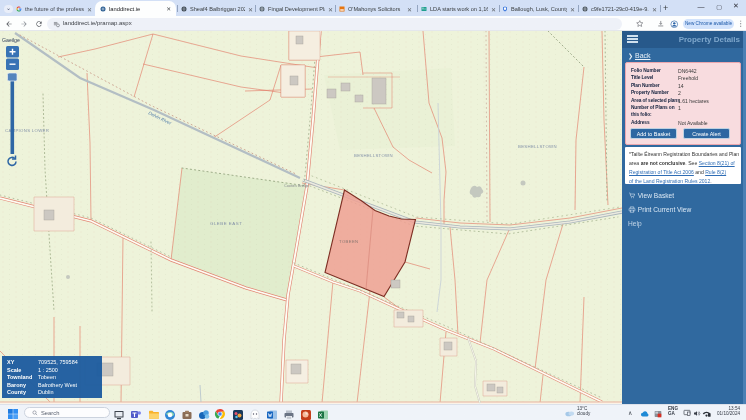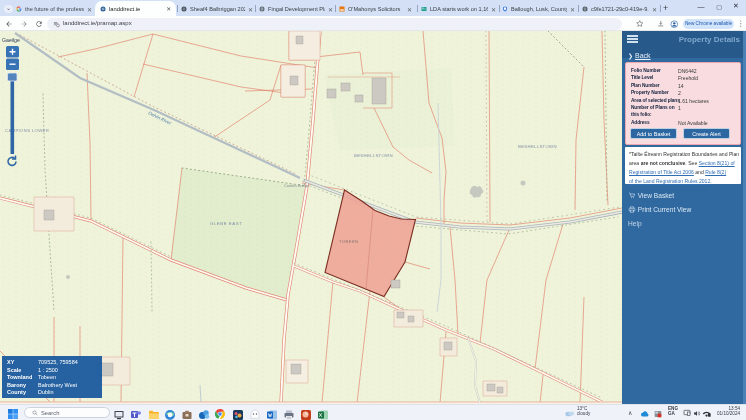--- a/index.html
+++ b/index.html
@@ -18,21 +18,21 @@
   .winbtn { position:absolute; top:1px; color:#30313a; font-size:8px; width:12px; text-align:center; }
 
   #toolbar { position:absolute; left:0; top:16px; width:746px; height:15px; background:#fdfefe; border-bottom:0.5px solid #e4e7ec; }
   .navic { position:absolute; top:2px; color:#55585e; font-size:8px; }
   #omnibox { position:absolute; left:47px; top:2px; width:575px; height:11.5px; background:#eef1f8; border-radius:6px; font-size:6px; color:#3b3e44; line-height:11.5px; }
   .tbicon { position:absolute; top:3px; color:#5b5e66; font-size:7px; }
   #newchrome { position:absolute; left:683px; top:2.5px; width:51px; height:10.5px; background:#d2e3fc; border-radius:5.5px; color:#1a57a8; font-size:4.7px; text-align:center; line-height:10.5px; white-space:nowrap; }
 
   
   #panel { position:absolute; left:622px; top:31px; width:124px; height:373px; background:#30699f; }
-  #panelhead { position:absolute; left:0; top:0; width:124px; height:27px; background:#27598b; }
+  #panelhead { position:absolute; left:0; top:0; width:124px; height:17px; background:#27598b; }
   #panelhead .title { position:absolute; right:6px; top:4px; font-size:8px; font-weight:bold; color:#7ea7cc; }
   .burger { position:absolute; left:5px; top:4px; width:11px; height:9px; }
   .burger div { height:1.6px; background:#cfe0ee; margin-bottom:1.6px; }
   #backrow { position:absolute; left:6px; top:21px; color:#e8f1f8; font-size:7px; }
   #pinkbox { position:absolute; left:3px; top:31px; width:116px; height:83px; background:#f8dcdf; border:1.5px solid #eba7ae; border-radius:2px; }
   .prow { position:absolute; left:5px; font-size:4.8px; letter-spacing:-0.1px; color:#15233f; font-weight:bold; white-space:nowrap; }
   .pval { position:absolute; left:52px; font-size:5.1px; color:#3a3a3a; font-weight:normal; white-space:nowrap; }
   .pbtn { position:absolute; top:65px; width:47px; height:10.5px; background:#2d67a2; border:0.8px solid #bfd2e2; border-radius:2px; color:#fff; font-size:5.4px; text-align:center; line-height:10px; }
   #whitebox { position:absolute; left:3px; top:116px; width:116px; height:37px; background:#fff; border-radius:1px; padding:2.5px 3px 0 4px; font-size:5.1px; color:#333; line-height:9.2px; white-space:nowrap; }
   #whitebox a { color:#2f6db5; text-decoration:underline; }

